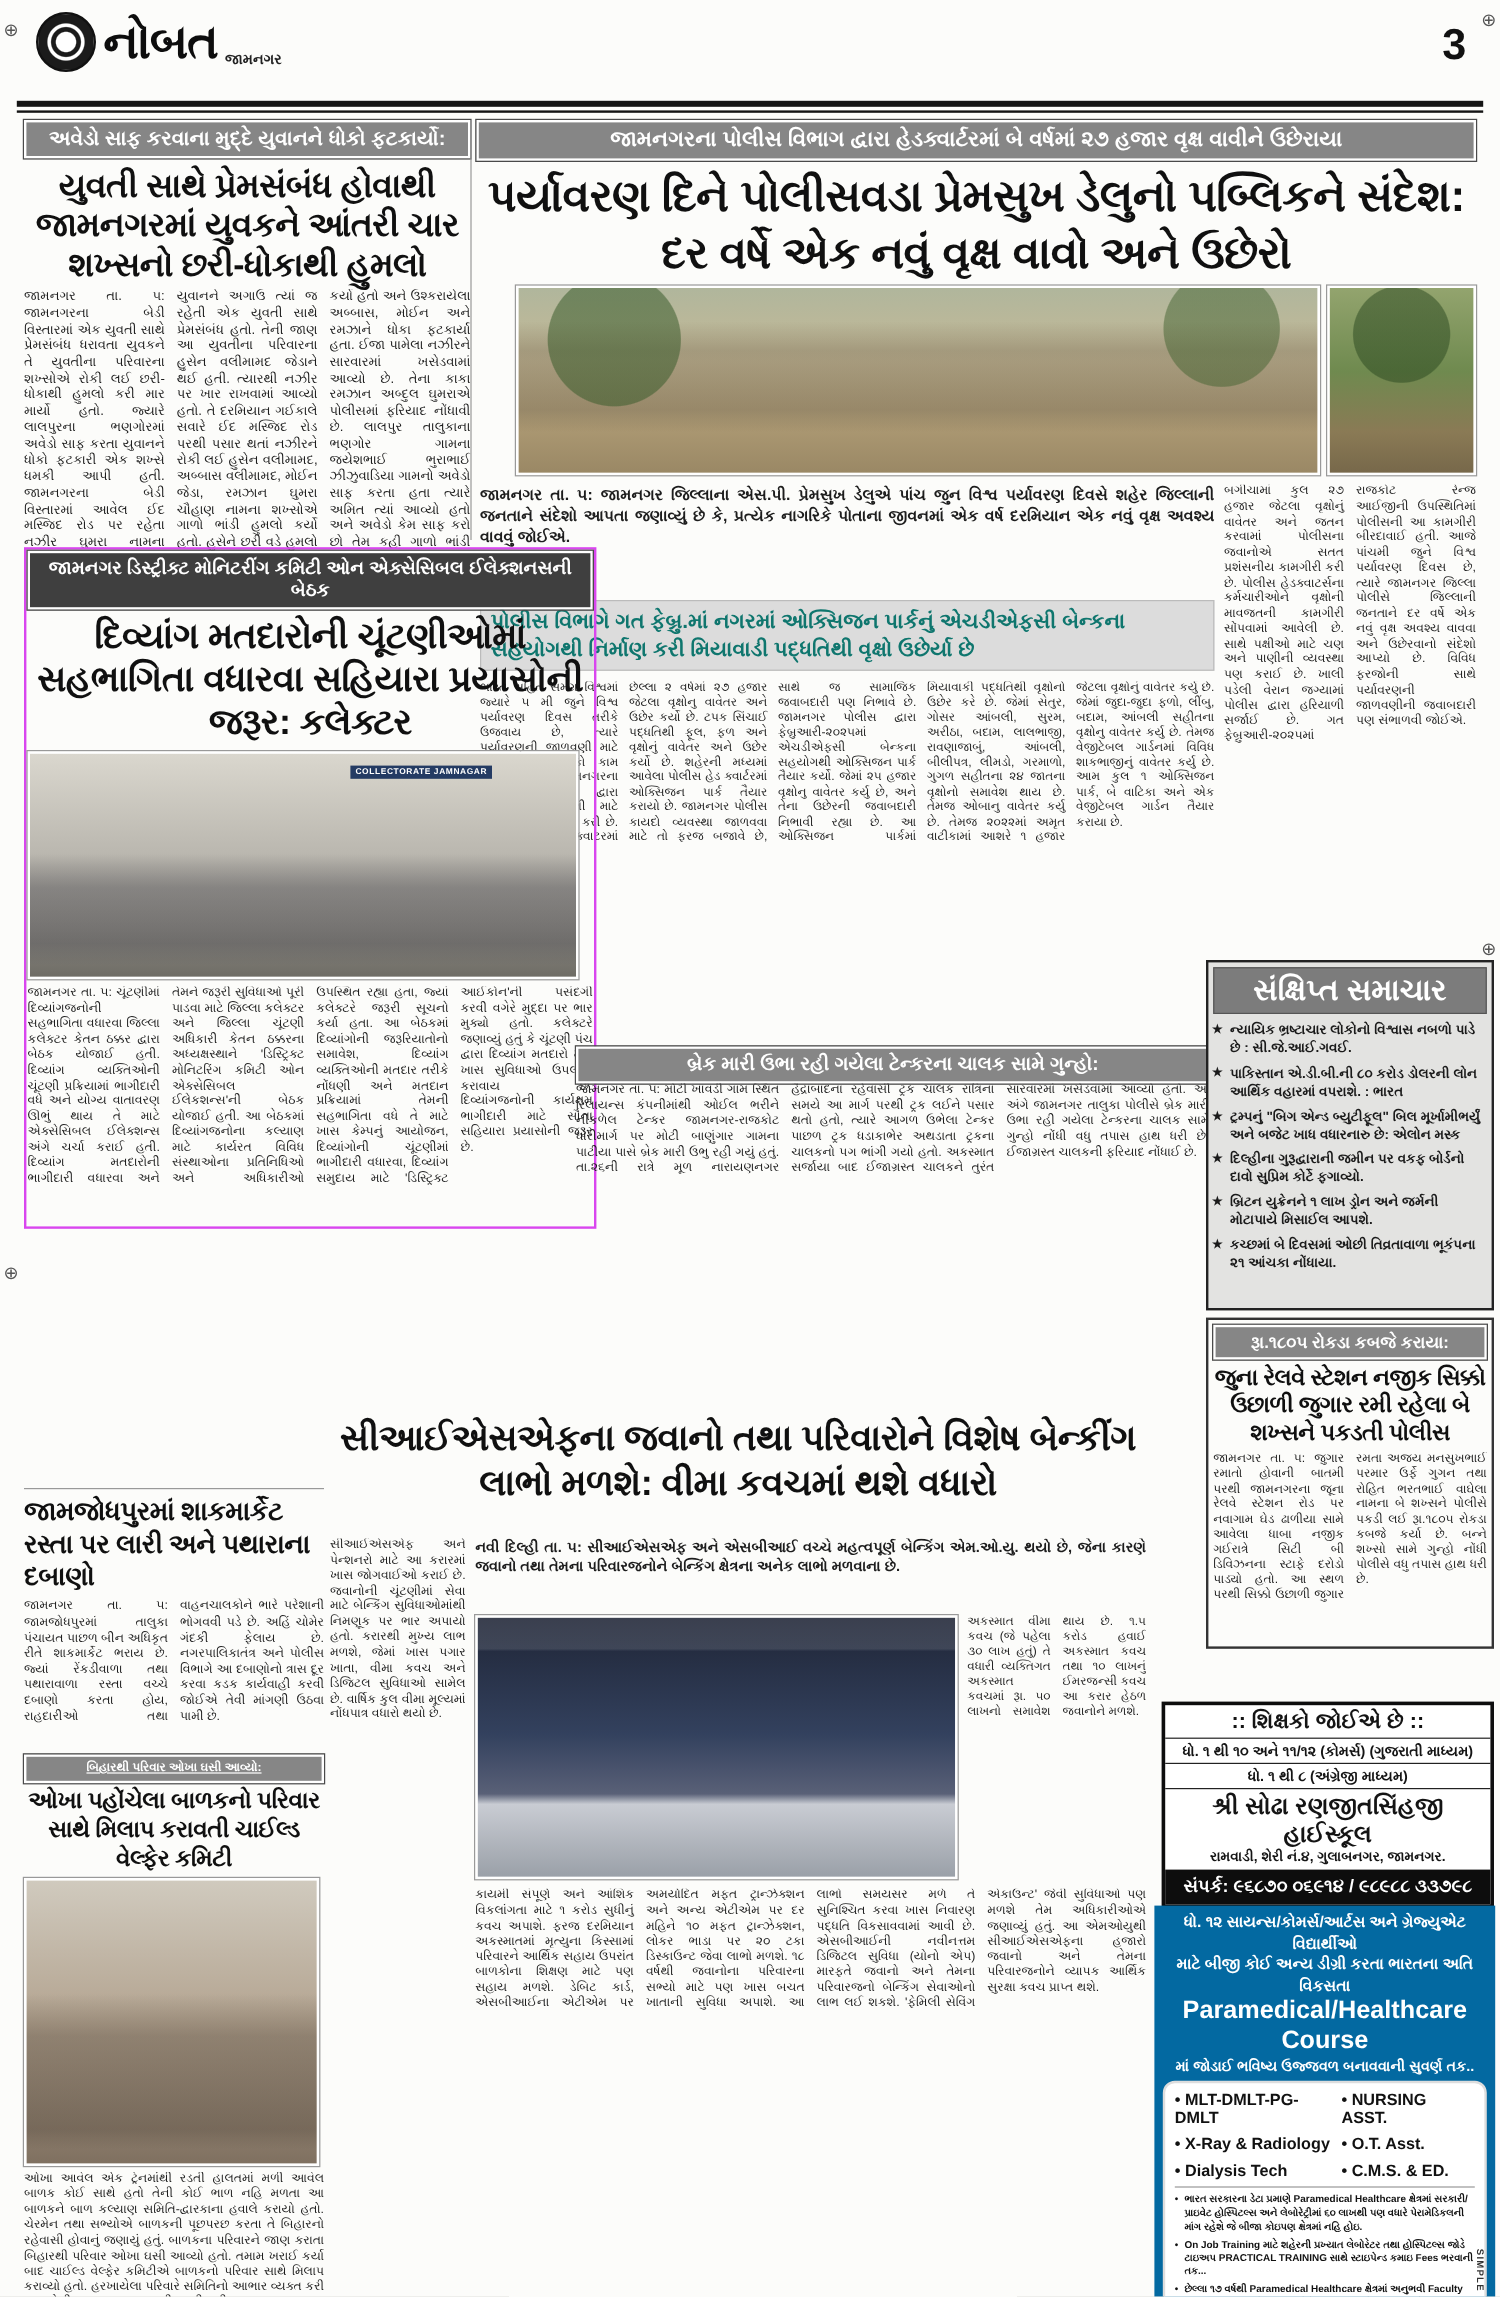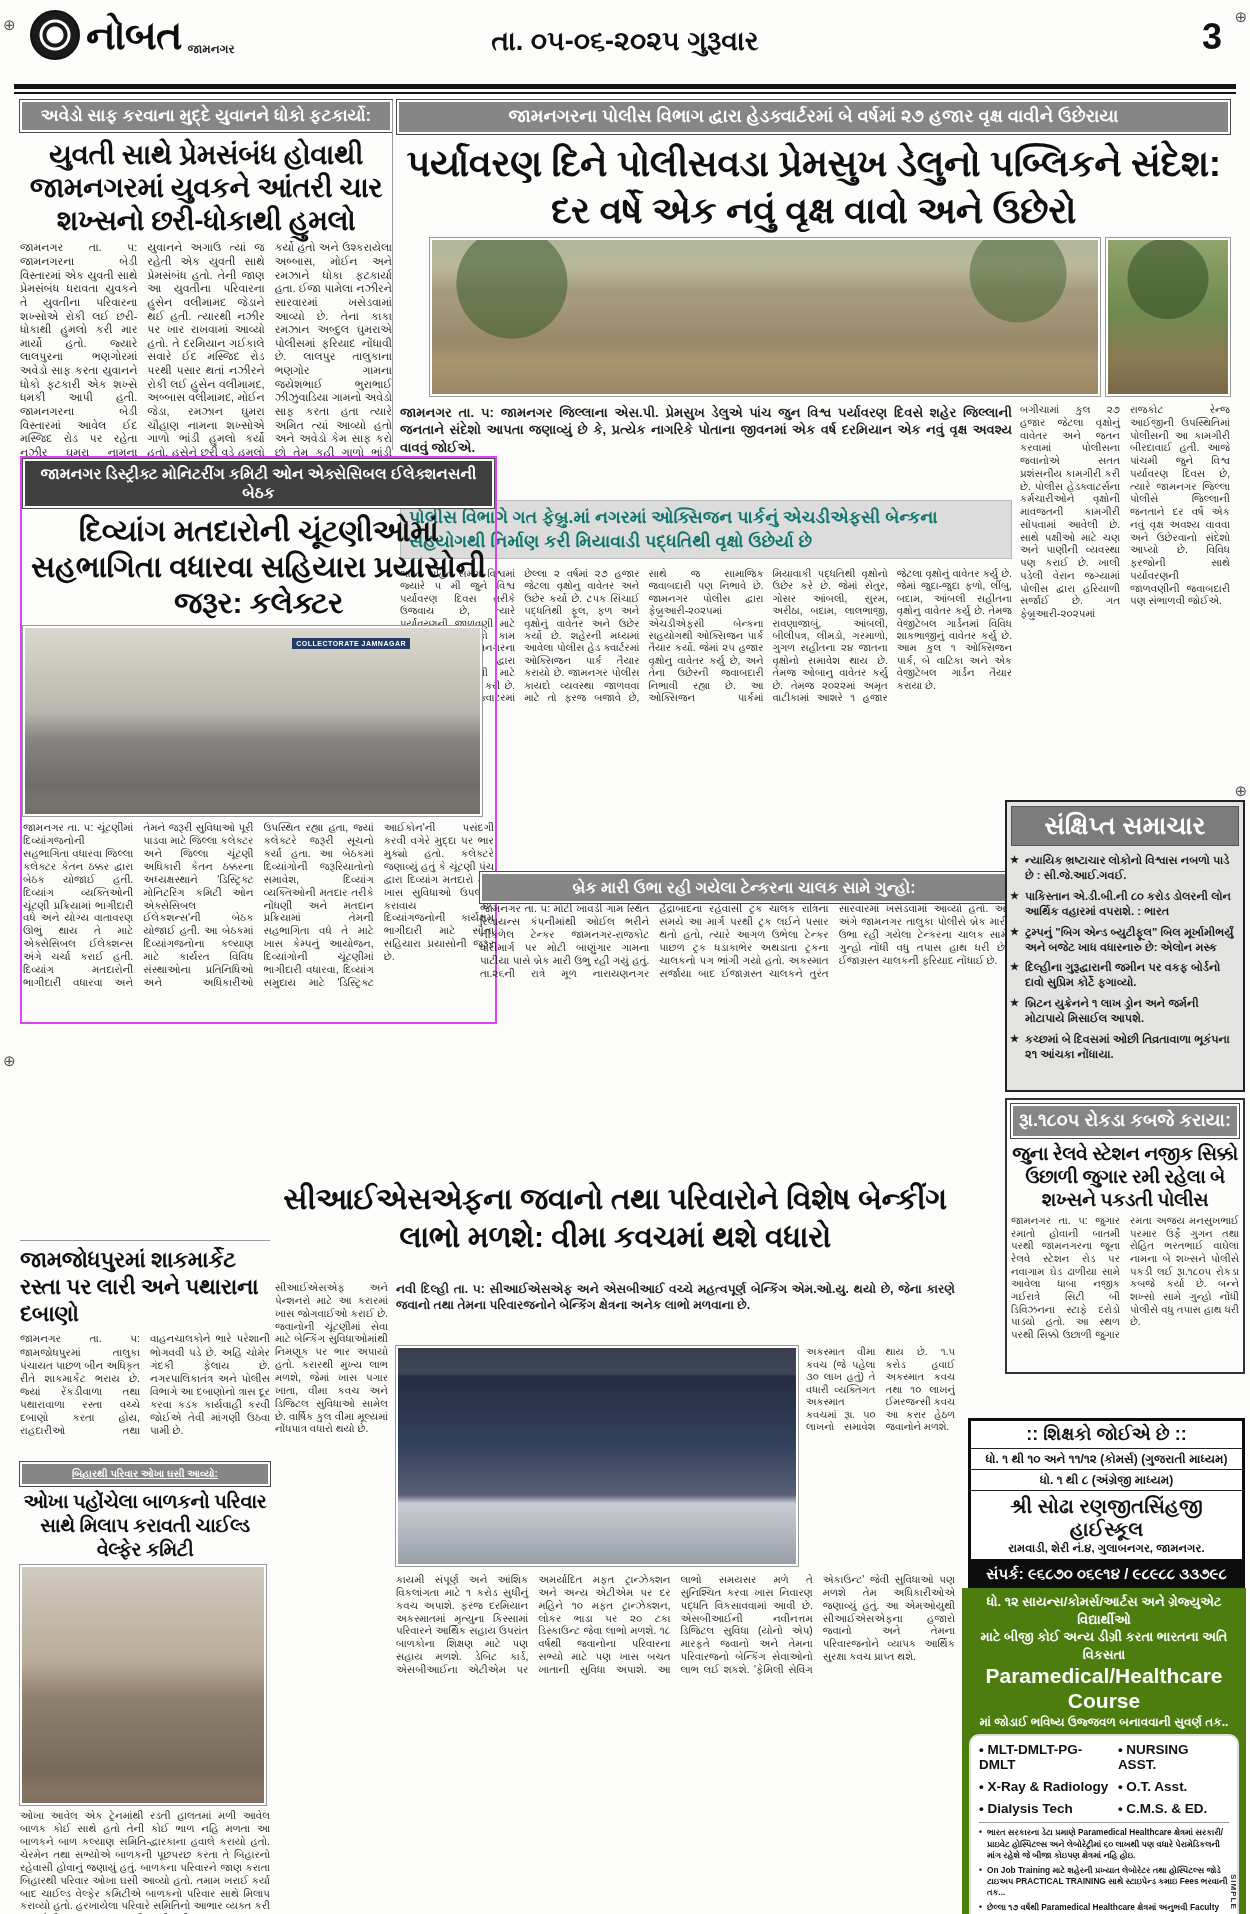--- a/index.html
+++ b/index.html
@@ -52,21 +52,21 @@
   .briefs{border:2px solid #222;background:#e3e3e1;}
   .briefs-title{background:#7c7c7c;color:#fff;font-size:25px;font-weight:800;text-align:center;
                 padding:4px 0;margin:4px;border:1px solid #555;}
   .briefs-item{position:relative;padding:3px 4px 3px 18px;font-size:11.3px;line-height:1.32;
                font-weight:600;color:#1a1a1a;text-align:left;}
   .briefs-item::before{content:"★";position:absolute;left:3px;top:3px;font-size:10px;}
   
   .school-ad{border:3px solid #0d0d0d;background:#fff;text-align:center;margin-top:38px;}
   .school-row{border-bottom:1px solid #222;padding:3px 2px;font-weight:700;}
   .school-contact{background:#0d0d0d;color:#fff;font-weight:800;font-size:15px;padding:6px 0;}
-  .para-ad{background:#4d7c0f;color:#fff;text-align:center;padding:5px 5px 4px 5px;box-sizing:border-box;}
+  .para-ad{background:#0369a1;color:#fff;text-align:center;padding:5px 5px 4px 5px;box-sizing:border-box;}
   .course-box{position:relative;background:#fff;color:#111;border-radius:10px;border:2px solid #ddd;
               margin:4px 2px;padding:6px 8px 4px 8px;text-align:left;}
   .course-grid{display:grid;grid-template-columns:1.25fr 1fr;row-gap:7px;font-weight:800;font-size:13.5px;
                font-family:"Liberation Sans",sans-serif;}
   .course-grid span::before{content:"• ";}
   .para-bullet{position:relative;font-size:8.3px;line-height:1.35;padding-left:8px;margin-top:4px;color:#111;
                font-weight:600;}
   .para-bullet::before{content:"•";position:absolute;left:0;top:0;}
   .simple-tag{position:absolute;right:-1px;bottom:30px;writing-mode:vertical-rl;font-size:8px;
               font-weight:700;color:#333;letter-spacing:1px;}
@@ -81,21 +81,20 @@
   <div class="regmark" style="right:3px;top:8px;">⊕</div>
   <div class="regmark" style="right:3px;top:782px;">⊕</div>
   <div class="regmark" style="left:3px;top:1052px;">⊕</div>
   <div class="regmark" style="right:3px;top:1630px;">⊕</div>
 
   <div class="masthead-logo">
     <span class="logo-badge">✺</span>
     <span class="logo-text">નોબત</span>
     <span class="logo-sub">જામનગર</span>
   </div>
-  <div class="dateline">તા. ૦૫-૦૬-૨૦૨૫ ગુરૂવાર</div>
   <div class="pageno">3</div>
   <div class="rule-thick"></div>
   <div class="rule-thin"></div>
 
   <div class="abs" style="left:20px;top:100px;width:372px;height:352px;">
     <div class="kicker" style="font-size:17px;">અવેડો સાફ કરવાના મુદ્દે યુવાનને ધોકો ફટકાર્યો:</div>
     <div class="headline" style="font-size:28px;line-height:1.18;margin:6px 0 4px 0;">યુવતી સાથે પ્રેમસંબંધ હોવાથી જામનગરમાં યુવકને આંતરી ચાર શખ્સનો છરી-ધોકાથી હુમલો</div>
     <div class="bodytext cols3" style="font-size:11px;line-height:1.24;height:218px;overflow:hidden;">જામનગર તા. ૫: જામનગરના બેડી વિસ્તારમાં એક યુવતી સાથે પ્રેમસંબંધ ધરાવતા યુવકને તે યુવતીના પરિવારના શખ્સોએ રોકી લઈ છરી-ધોકાથી હુમલો કરી માર માર્યો હતો. જ્યારે લાલપુરના ભણગોરમાં અવેડો સાફ કરતા યુવાનને ધોકો ફટકારી એક શખ્સે ધમકી આપી હતી. જામનગરના બેડી વિસ્તારમાં આવેલ ઈદ મસ્જિદ રોડ પર રહેતા નઝીર ઘુમરા નામના યુવાનને અગાઉ ત્યાં જ રહેતી એક યુવતી સાથે પ્રેમસંબંધ હતો. તેની જાણ આ યુવતીના પરિવારના હુસેન વલીમામદ જેડાને થઈ હતી. ત્યારથી નઝીર પર ખાર રાખવામાં આવ્યો હતો. તે દરમિયાન ગઈકાલે સવારે ઈદ મસ્જિદ રોડ પરથી પસાર થતાં નઝીરને રોકી લઈ હુસેન વલીમામદ, અબ્બાસ વલીમામદ, મોઈન જેડા, રમઝાન ઘુમરા ચૌહાણ નામના શખ્સોએ ગાળો ભાંડી હુમલો કર્યો હતો. હુસેને છરી વડે હુમલો કર્યો હતો અને ઉશ્કરાયેલા અબ્બાસ, મોઈન અને રમઝાને ધોકા ફટકાર્યા હતા. ઈજા પામેલા નઝીરને સારવારમાં ખસેડવામાં આવ્યો છે. તેના કાકા રમઝાન અબ્દુલ ઘુમરાએ પોલીસમાં ફરિયાદ નોંધાવી છે. લાલપુર તાલુકાના ભણગોર ગામના જયેશભાઈ ભુરાભાઈ ઝીઝુવાડિયા ગામનો અવેડો સાફ કરતા હતા ત્યારે અમિત ત્યાં આવ્યો હતો અને અવેડો કેમ સાફ કરો છો તેમ કહી ગાળો ભાંડી હતી. તેને ગાળો બોલવાની ના પાડતા અમિતે ત્યાં પડેલો ધોકો ઉપાડી જયેશભાઈને ઝીંક્યો હતો અને જાનથી મારી નાખવાની ધમકી આપી હતી.</div>
   </div>
   <div class="abs" style="left:392px;top:100px;width:0;height:350px;border-left:1px solid #999;"></div>
@@ -129,21 +128,21 @@
     <div class="briefs-title">સંક્ષિપ્ત સમાચાર</div>
     <div class="briefs-item">ન્યાયિક ભ્રષ્ટાચાર લોકોનો વિશ્વાસ નબળો પાડે છે : સી.જે.આઈ.ગવઈ.</div>
     <div class="briefs-item">પાકિસ્તાન એ.ડી.બી.ની ૮૦ કરોડ ડોલરની લોન આર્થિક વહારમાં વપરાશે. : ભારત</div>
     <div class="briefs-item">ટ્રમ્પનું "બિગ એન્ડ બ્યુટીફૂલ" બિલ મૂર્ખામીભર્યું અને બજેટ ખાધ વધારનારુ છે: એલોન મસ્ક</div>
     <div class="briefs-item">દિલ્હીના ગુરૂદ્વારાની જમીન પર વકફ બોર્ડનો દાવો સુપ્રિમ કોર્ટે ફગાવ્યો.</div>
     <div class="briefs-item">બ્રિટન યુક્રેનને ૧ લાખ ડ્રોન અને જર્મની મોટાપાયે મિસાઈલ આપશે.</div>
     <div class="briefs-item">કચ્છમાં બે દિવસમાં ઓછી તિવ્રતાવાળા ભૂકંપના ૨૧ આંચકા નોંધાયા.</div>
   </div>
 
   <div class="abs" style="left:1005px;top:1098px;width:240px;height:276px;border:2px solid #333;padding:4px;box-sizing:border-box;">
-    <div class="kicker" style="font-size:18px;">રૂા.૧૮૦૫ રોકડા કબજે કરાયા:</div>
+    <div class="kicker" style="font-size:14px;">રૂા.૧૮૦૫ રોકડા કબજે કરાયા:</div>
     <div class="headline" style="font-size:19px;line-height:1.22;margin:4px 0;">જુના રેલવે સ્ટેશન નજીક સિક્કો ઉછાળી જુગાર રમી રહેલા બે શખ્સને પકડતી પોલીસ</div>
     <div class="bodytext cols2" style="font-size:10.2px;line-height:1.24;height:158px;overflow:hidden;">જામનગર તા. ૫: જુગાર રમાતો હોવાની બાતમી પરથી જામનગરના જૂના રેલવે સ્ટેશન રોડ પર નવાગામ ઘેડ ઢાળીયા સામે આવેલા ધાબા નજીક ગઈરાત્રે સિટી બી ડિવિઝનના સ્ટાફે દરોડો પાડ્યો હતો. આ સ્થળ પરથી સિક્કો ઉછાળી જુગાર રમતા અજય મનસુખભાઈ પરમાર ઉર્ફે ગુગન તથા રોહિત ભરતભાઈ વાઘેલા નામના બે શખ્સને પોલીસે પકડી લઈ રૂા.૧૮૦૫ રોકડા કબજે કર્યા છે. બન્ને શખ્સો સામે ગુન્હો નોંધી પોલીસે વધુ તપાસ હાથ ધરી છે.</div>
   </div>
 
   <div class="abs headline" style="left:275px;top:1180px;width:680px;font-size:30px;line-height:1.25;">સીઆઈએસએફના જવાનો તથા પરિવારોને વિશેષ બેન્કીંગ લાભો મળશે: વીમા કવચમાં થશે વધારો</div>
   <div class="abs bodytext" style="left:275px;top:1282px;width:113px;height:628px;font-size:10.3px;line-height:1.25;overflow:hidden;">સીઆઈએસએફ અને પેન્શનરો માટે આ કરારમાં ખાસ જોગવાઈઓ કરાઈ છે. જવાનોની ચૂંટણીમાં સેવા માટે બેન્કિંગ સુવિધાઓમાંથી નિમણૂક પર ભાર અપાયો હતો. કરારથી મુખ્ય લાભ મળશે, જેમાં ખાસ પગાર ખાતા, વીમા કવચ અને ડિજિટલ સુવિધાઓ સામેલ છે. વાર્ષિક કુલ વીમા મૂલ્યમાં નોંધપાત્ર વધારો થયો છે.</div>
   <div class="abs bodytext" style="left:396px;top:1282px;width:559px;height:58px;font-size:12.2px;line-height:1.3;font-weight:600;overflow:hidden;">નવી દિલ્હી તા. ૫: સીઆઈએસએફ અને એસબીઆઈ વચ્ચે મહત્વપૂર્ણ બેન્કિંગ એમ.ઓ.યુ. થયો છે, જેના કારણે જવાનો તથા તેમના પરિવારજનોને બેન્કિંગ ક્ષેત્રના અનેક લાભો મળવાના છે.</div>
   <div class="abs photo photo-cisf" style="left:396px;top:1346px;width:402px;height:220px;"></div>
   <div class="abs bodytext cols2" style="left:806px;top:1346px;width:149px;height:220px;font-size:10px;line-height:1.25;overflow:hidden;">અકસ્માત વીમા કવચ (જે પહેલા ૩૦ લાખ હતું) તે વધારી વ્યક્તિગત અકસ્માત કવચમાં રૂા. ૫૦ લાખનો સમાવેશ થાય છે. ૧.૫ કરોડ હવાઈ અકસ્માત કવચ તથા ૧૦ લાખનું ઈમરજન્સી કવચ આ કરાર હેઠળ જવાનોને મળશે.</div>
   <div class="abs bodytext cols4" style="left:396px;top:1574px;width:559px;height:336px;font-size:10.3px;line-height:1.25;overflow:hidden;">કાયમી સંપૂર્ણ અને આંશિક વિકલાંગતા માટે ૧ કરોડ સુધીનું કવચ અપાશે. ફરજ દરમિયાન અકસ્માતમાં મૃત્યુના કિસ્સામાં પરિવારને આર્થિક સહાય ઉપરાંત બાળકોના શિક્ષણ માટે પણ સહાય મળશે. ડેબિટ કાર્ડ, એસબીઆઈના એટીએમ પર અમર્યાદિત મફત ટ્રાન્ઝેક્શન અને અન્ય એટીએમ પર દર મહિને ૧૦ મફત ટ્રાન્ઝેક્શન, લોકર ભાડા પર ૨૦ ટકા ડિસ્કાઉન્ટ જેવા લાભો મળશે. ૧૮ વર્ષથી જવાનોના પરિવારના સભ્યો માટે પણ ખાસ બચત ખાતાની સુવિધા અપાશે. આ લાભો સમયસર મળે તે સુનિશ્ચિત કરવા ખાસ નિવારણ પદ્ધતિ વિકસાવવામાં આવી છે. એસબીઆઈની નવીનત્તમ ડિજિટલ સુવિધા (યોનો એપ) મારફતે જવાનો અને તેમના પરિવારજનો બેન્કિંગ સેવાઓનો લાભ લઈ શકશે. 'ફેમિલી સેવિંગ એકાઉન્ટ' જેવી સુવિધાઓ પણ મળશે તેમ અધિકારીઓએ જણાવ્યું હતું. આ એમઓયુથી સીઆઈએસએફના હજારો જવાનો અને તેમના પરિવારજનોને વ્યાપક આર્થિક સુરક્ષા કવચ પ્રાપ્ત થશે.</div>

